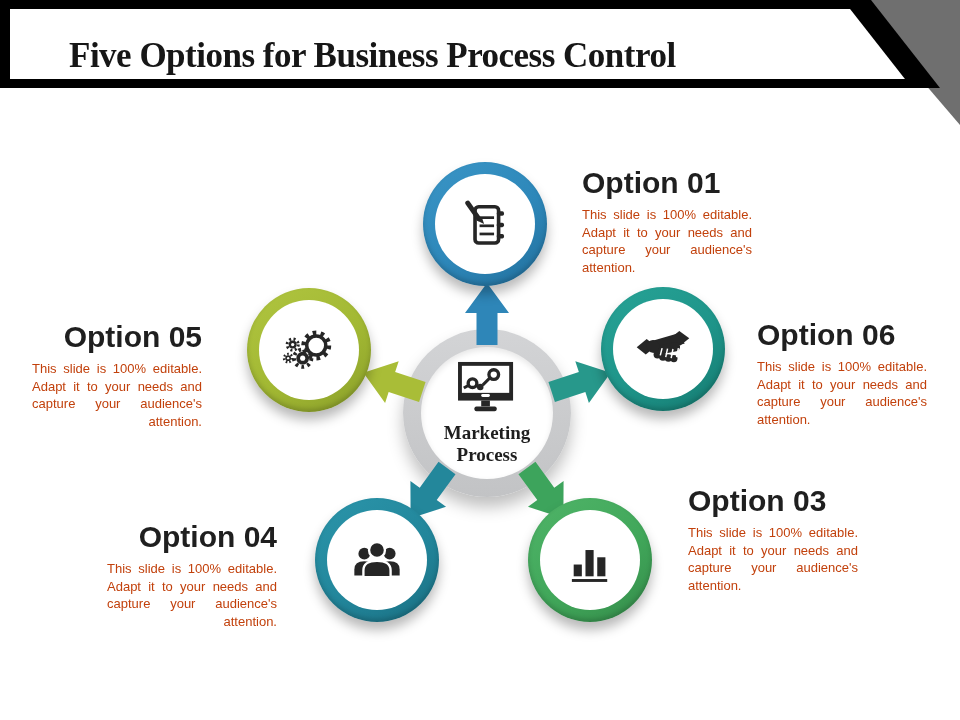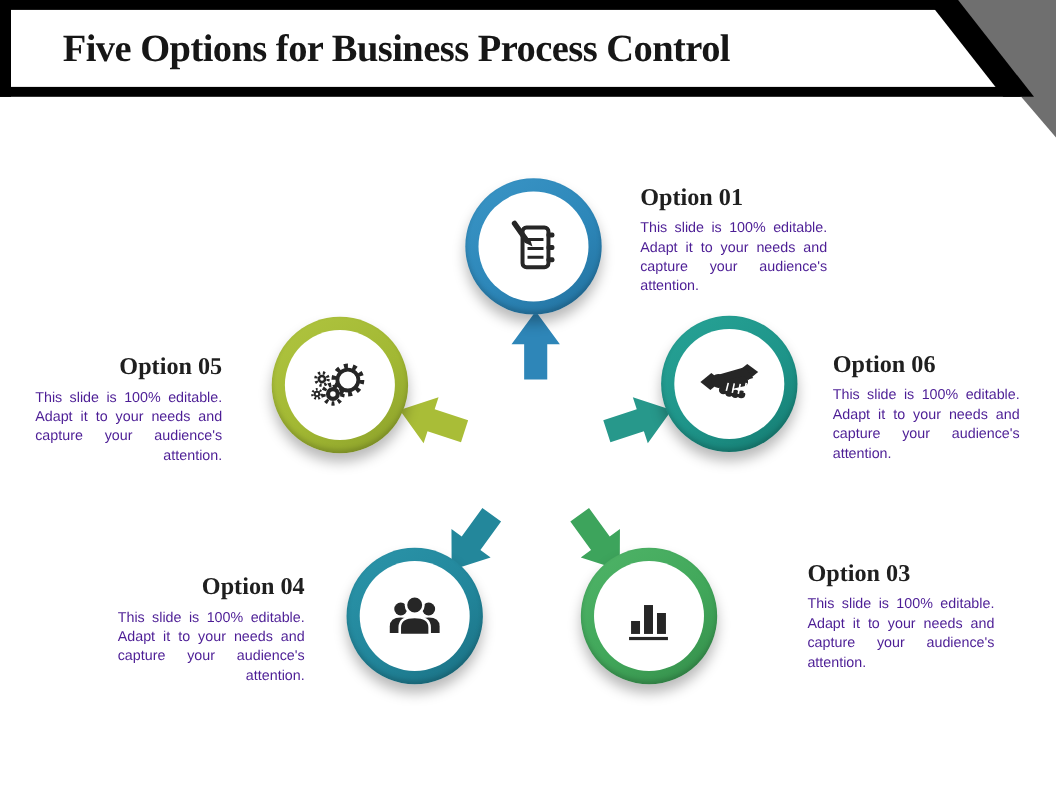--- a/index.html
+++ b/index.html
@@ -4,21 +4,21 @@
 <style>
   html,body{margin:0;padding:0;background:#fff;}
   .slide{position:relative;width:960px;height:720px;background:#ffffff;overflow:hidden;
          font-family:"Liberation Sans",sans-serif;}
 
   
   .banner{position:absolute;left:0;top:0;width:960px;height:88px;z-index:5;}
   .bar-top{position:absolute;left:0;top:0;width:866px;height:9px;background:#000;}
   .bar-bottom{position:absolute;left:0;top:79px;width:928px;height:9px;background:#000;}
   .bar-left{position:absolute;left:0;top:0;width:10px;height:88px;background:#000;}
-  .slide-title{position:absolute;left:57px;top:10px;margin:0;width:820px;
+  .slide-title{position:absolute;left:57px;top:10px;margin:12px;width:820px;
          font-family:"Liberation Serif",serif;font-weight:600;font-size:35px;
          color:#161616;letter-spacing:-0.5px;line-height:68px;}
 
   
   .corner-svg{position:absolute;left:0;top:0;z-index:6;pointer-events:none;}
 
   
   .hub{position:absolute;left:403px;top:329px;width:168px;height:168px;border-radius:50%;
        background:linear-gradient(180deg,#d3d4d6,#c2c3c5);
        box-shadow:0 10px 16px rgba(0,0,0,0.25);z-index:1;}
@@ -37,49 +37,69 @@
   .opt .inner{position:absolute;inset:12px;border-radius:50%;background:#fff;
        display:flex;align-items:center;justify-content:center;}
   .opt.c1{left:423px;top:162px;background:linear-gradient(145deg,#3a95c6,#2d87b9 55%,#226f9c);}
   .opt.c2{left:601px;top:287px;background:linear-gradient(145deg,#27a396,#1e9489 55%,#157a70);}
   .opt.c3{left:528px;top:498px;background:linear-gradient(145deg,#4fb468,#41a75a 55%,#348c4a);}
   .opt.c4{left:315px;top:498px;background:linear-gradient(145deg,#2b95aa,#22869b 55%,#1a6f82);}
   .opt.c5{left:247px;top:288px;background:linear-gradient(145deg,#b0c540,#a2b833 55%,#8a9f2a);}
 
   
   .tb{position:absolute;width:170px;z-index:4;}
-  .tb h3{margin:0 0 6px 0;font-family:Liberation Serif, serif;font-weight:600;
-         font-size:22px;color:#1f1f1f;letter-spacing:0;}
-  .tb p{margin:0;font-size:13px;line-height:17.5px;color:#4c1d95;
+  .tb h3{margin:0 0 6px 0;font-family:Liberation Sans, sans-serif;font-weight:600;
+         font-size:30px;color:#1f1f1f;letter-spacing:0;}
+  .tb p{margin:0;font-size:13px;line-height:17.5px;color:#c2410c;
         text-align:justify;text-align-last:left;}
   .tb.right h3{text-align:right;}
   .tb.right p{text-align-last:right;}
   .tb.t1{left:582px;top:166px;}
   .tb.t2{left:757px;top:318px;}
-  .tb.t3{left:688px;top:508px;margin-left:46px;}
+  .tb.t3{left:688px;top:484px;}
   .tb.t4{left:107px;top:520px;}
   .tb.t5{left:32px;top:320px;}
 </style>
 </head>
 <body>
 
 <div class="slide">
 
   <header class="banner">
     <div class="bar-top"></div>
     <div class="bar-bottom"></div>
     <div class="bar-left"></div>
     <h1 class="slide-title">Five Options for Business Process Control</h1>
   </header>
 
   <svg class="corner-svg" width="960" height="720" viewBox="0 0 960 720">
     <polygon points="853,0 960,0 960,125" fill="#6f6f6f"></polygon>
     <polygon points="843,0 871,0 940,88 912,88" fill="#000000"></polygon>
   </svg>
 
+  <div class="hub">
+    <div class="hub-inner">
+      <svg width="70" height="56" viewBox="0 0 72 58">
+        <rect x="8" y="3" width="53" height="36" fill="#fff" stroke="#262626" stroke-width="4"></rect>
+        <rect x="8" y="33" width="53" height="6" fill="#262626"></rect>
+        <rect x="30" y="34.2" width="9" height="3" rx="1.5" fill="#fff"></rect>
+        <line x1="12" y1="28" x2="17" y2="25" stroke="#262626" stroke-width="3"></line>
+        <circle cx="21" cy="23" r="4.5" fill="#fff" stroke="#262626" stroke-width="3.5"></circle>
+        <circle cx="29" cy="27" r="3.4" fill="#262626"></circle>
+        <line x1="31.5" y1="25" x2="39" y2="17.5" stroke="#262626" stroke-width="3"></line>
+        <circle cx="43" cy="14" r="5" fill="#fff" stroke="#262626" stroke-width="3.5"></circle>
+        <rect x="30" y="41" width="9" height="6" fill="#262626"></rect>
+        <rect x="23" y="47" width="23" height="5" rx="2" fill="#262626"></rect>
+      </svg>
+      <div class="hub-title">
+        <span>Marketing</span><br>
+        <span>Process</span>
+      </div>
+    </div>
+  </div>
 
   <svg class="arrows" width="960" height="720" viewBox="0 0 960 720">
     <polygon points="476.5,345 476.5,313 465,313 487,283 509,313 497.5,313 497.5,345" fill="#2e86b8"></polygon>
     <polygon points="476.5,345 476.5,313 465,313 487,283 509,313 497.5,313 497.5,345" fill="#27988b" transform="rotate(72 487 413)"></polygon>
     <polygon points="476.5,345 476.5,313 465,313 487,283 509,313 497.5,313 497.5,345" fill="#3da45c" transform="rotate(144 487 413)"></polygon>
     <polygon points="476.5,345 476.5,313 465,313 487,283 509,313 497.5,313 497.5,345" fill="#23879b" transform="rotate(216 487 413)"></polygon>
     <polygon points="476.5,345 476.5,313 465,313 487,283 509,313 497.5,313 497.5,345" fill="#a9bd37" transform="rotate(288 487 413)"></polygon>
   </svg>
 
   <div class="opt c1">

